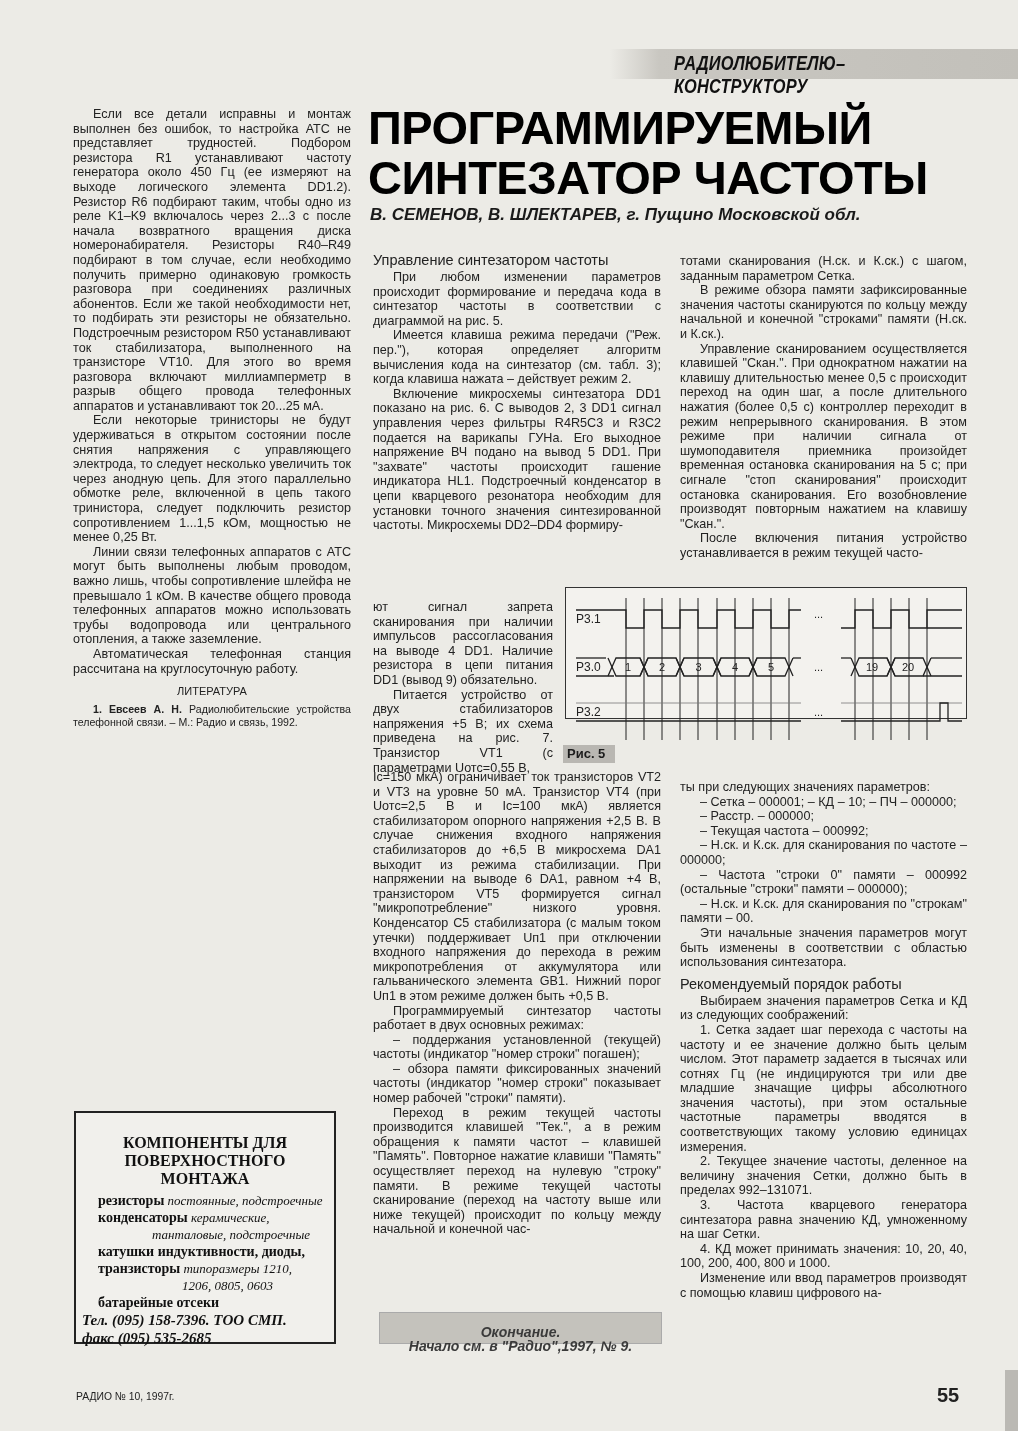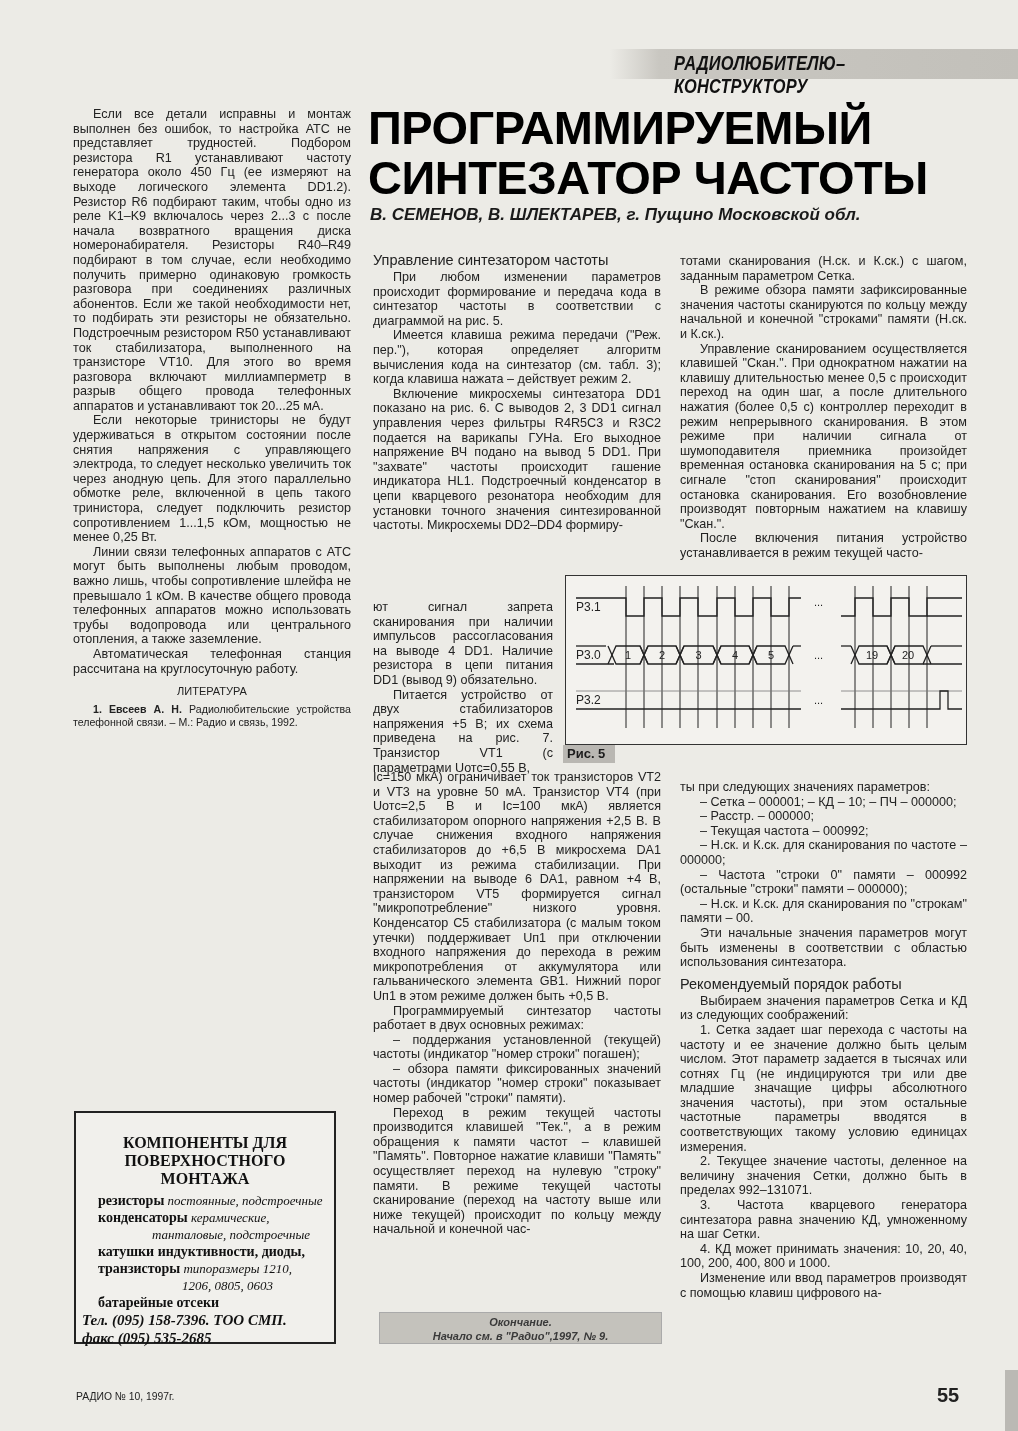--- a/index.html
+++ b/index.html
@@ -52,33 +52,33 @@
   }
   .ad .ad-title { text-align: center; font-weight: 700; font-size: 16px; line-height: 18px; margin-bottom: 4px; margin-top: 15px; }
   .ad .row { font-size: 14px; line-height: 17px; }
   .ad .row b { font-weight: 700; margin-left: 16px; }
   .ad .row i { font-size: 13px; }
   .ad .indent { padding-left: 70px; }
   .ad .indent2 { padding-left: 100px; }
   .ad .tel { font-weight: 700; font-style: italic; font-size: 15px; line-height: 18px; }
 
   .fig {
-    position: absolute; left: 565px; top: 575px; width: 402px; height: 170px;
+    position: absolute; left: 565px; top: 587px; width: 402px; height: 132px;
     border: 1px solid #333; background: #f3f2ee;
   }
   .fig svg { position: absolute; left: 0; top: 0; }
   .fig-caption {
     position: absolute; left: 563px; top: 745px; width: 52px; height: 18px;
     background: #b9b7b2; font-weight: 700; font-size: 13px; padding-left: 4px; line-height: 18px;
   }
   .cont {
     position: absolute; left: 379px; top: 1312px; width: 283px; height: 32px;
     background: #c4c2bc; border: 1px solid #aaa;
-    font-style: italic; font-weight: 700; font-size: 11px; color: #3a3a3a;
-    text-align: center; line-height: 14px; padding-top: 2px;
+    font-style: italic; font-weight: 700; font-size: 14px; color: #3a3a3a;
+    text-align: center; line-height: 14px; padding-top: 12px;
   }
   .footer-left { position: absolute; left: 76px; top: 1390px; font-size: 11.5px; color: #222; transform: scaleX(0.9); transform-origin: left; }
   .pagenum { position: absolute; left: 937px; top: 1384px; font-weight: 700; font-size: 20px; color: #222; }
   .rightedge { position: absolute; left: 1005px; top: 1370px; width: 13px; height: 61px; background: #bbb9b4; }
 </style>
 </head>
 <body>
 
 <div class="band">
   <span>РАДИОЛЮБИТЕЛЮ–КОНСТРУКТОРУ</span>

